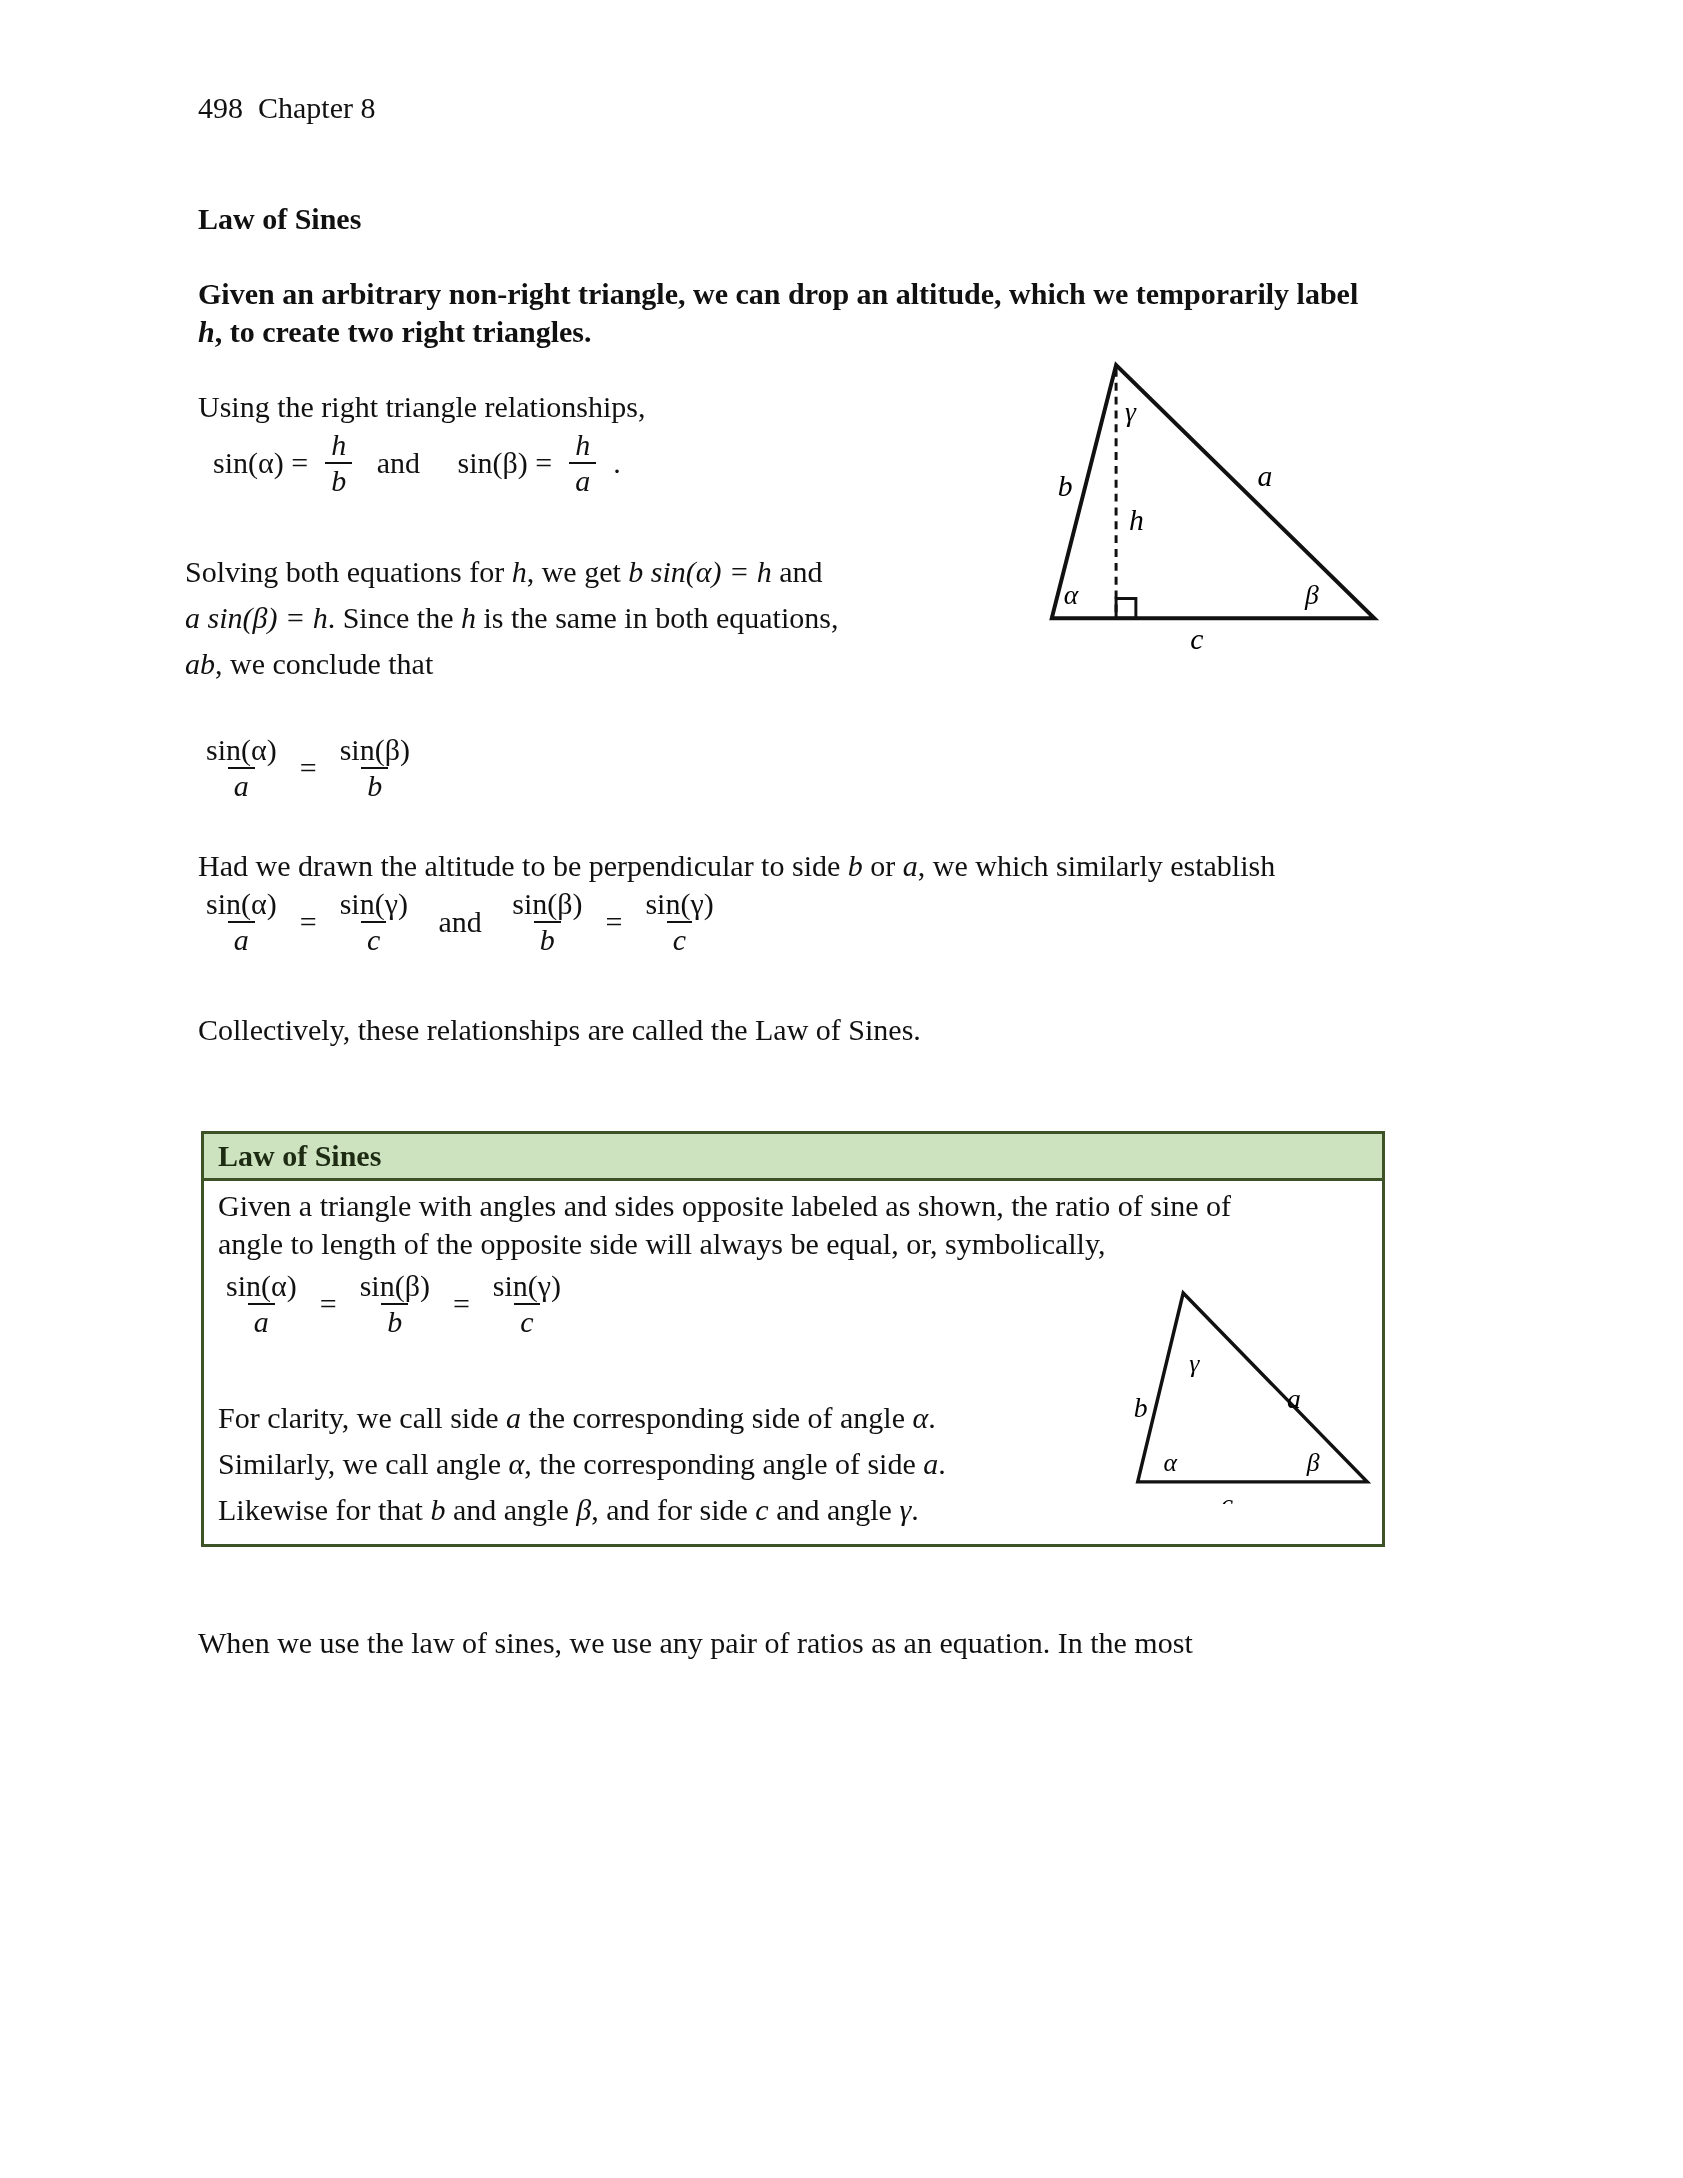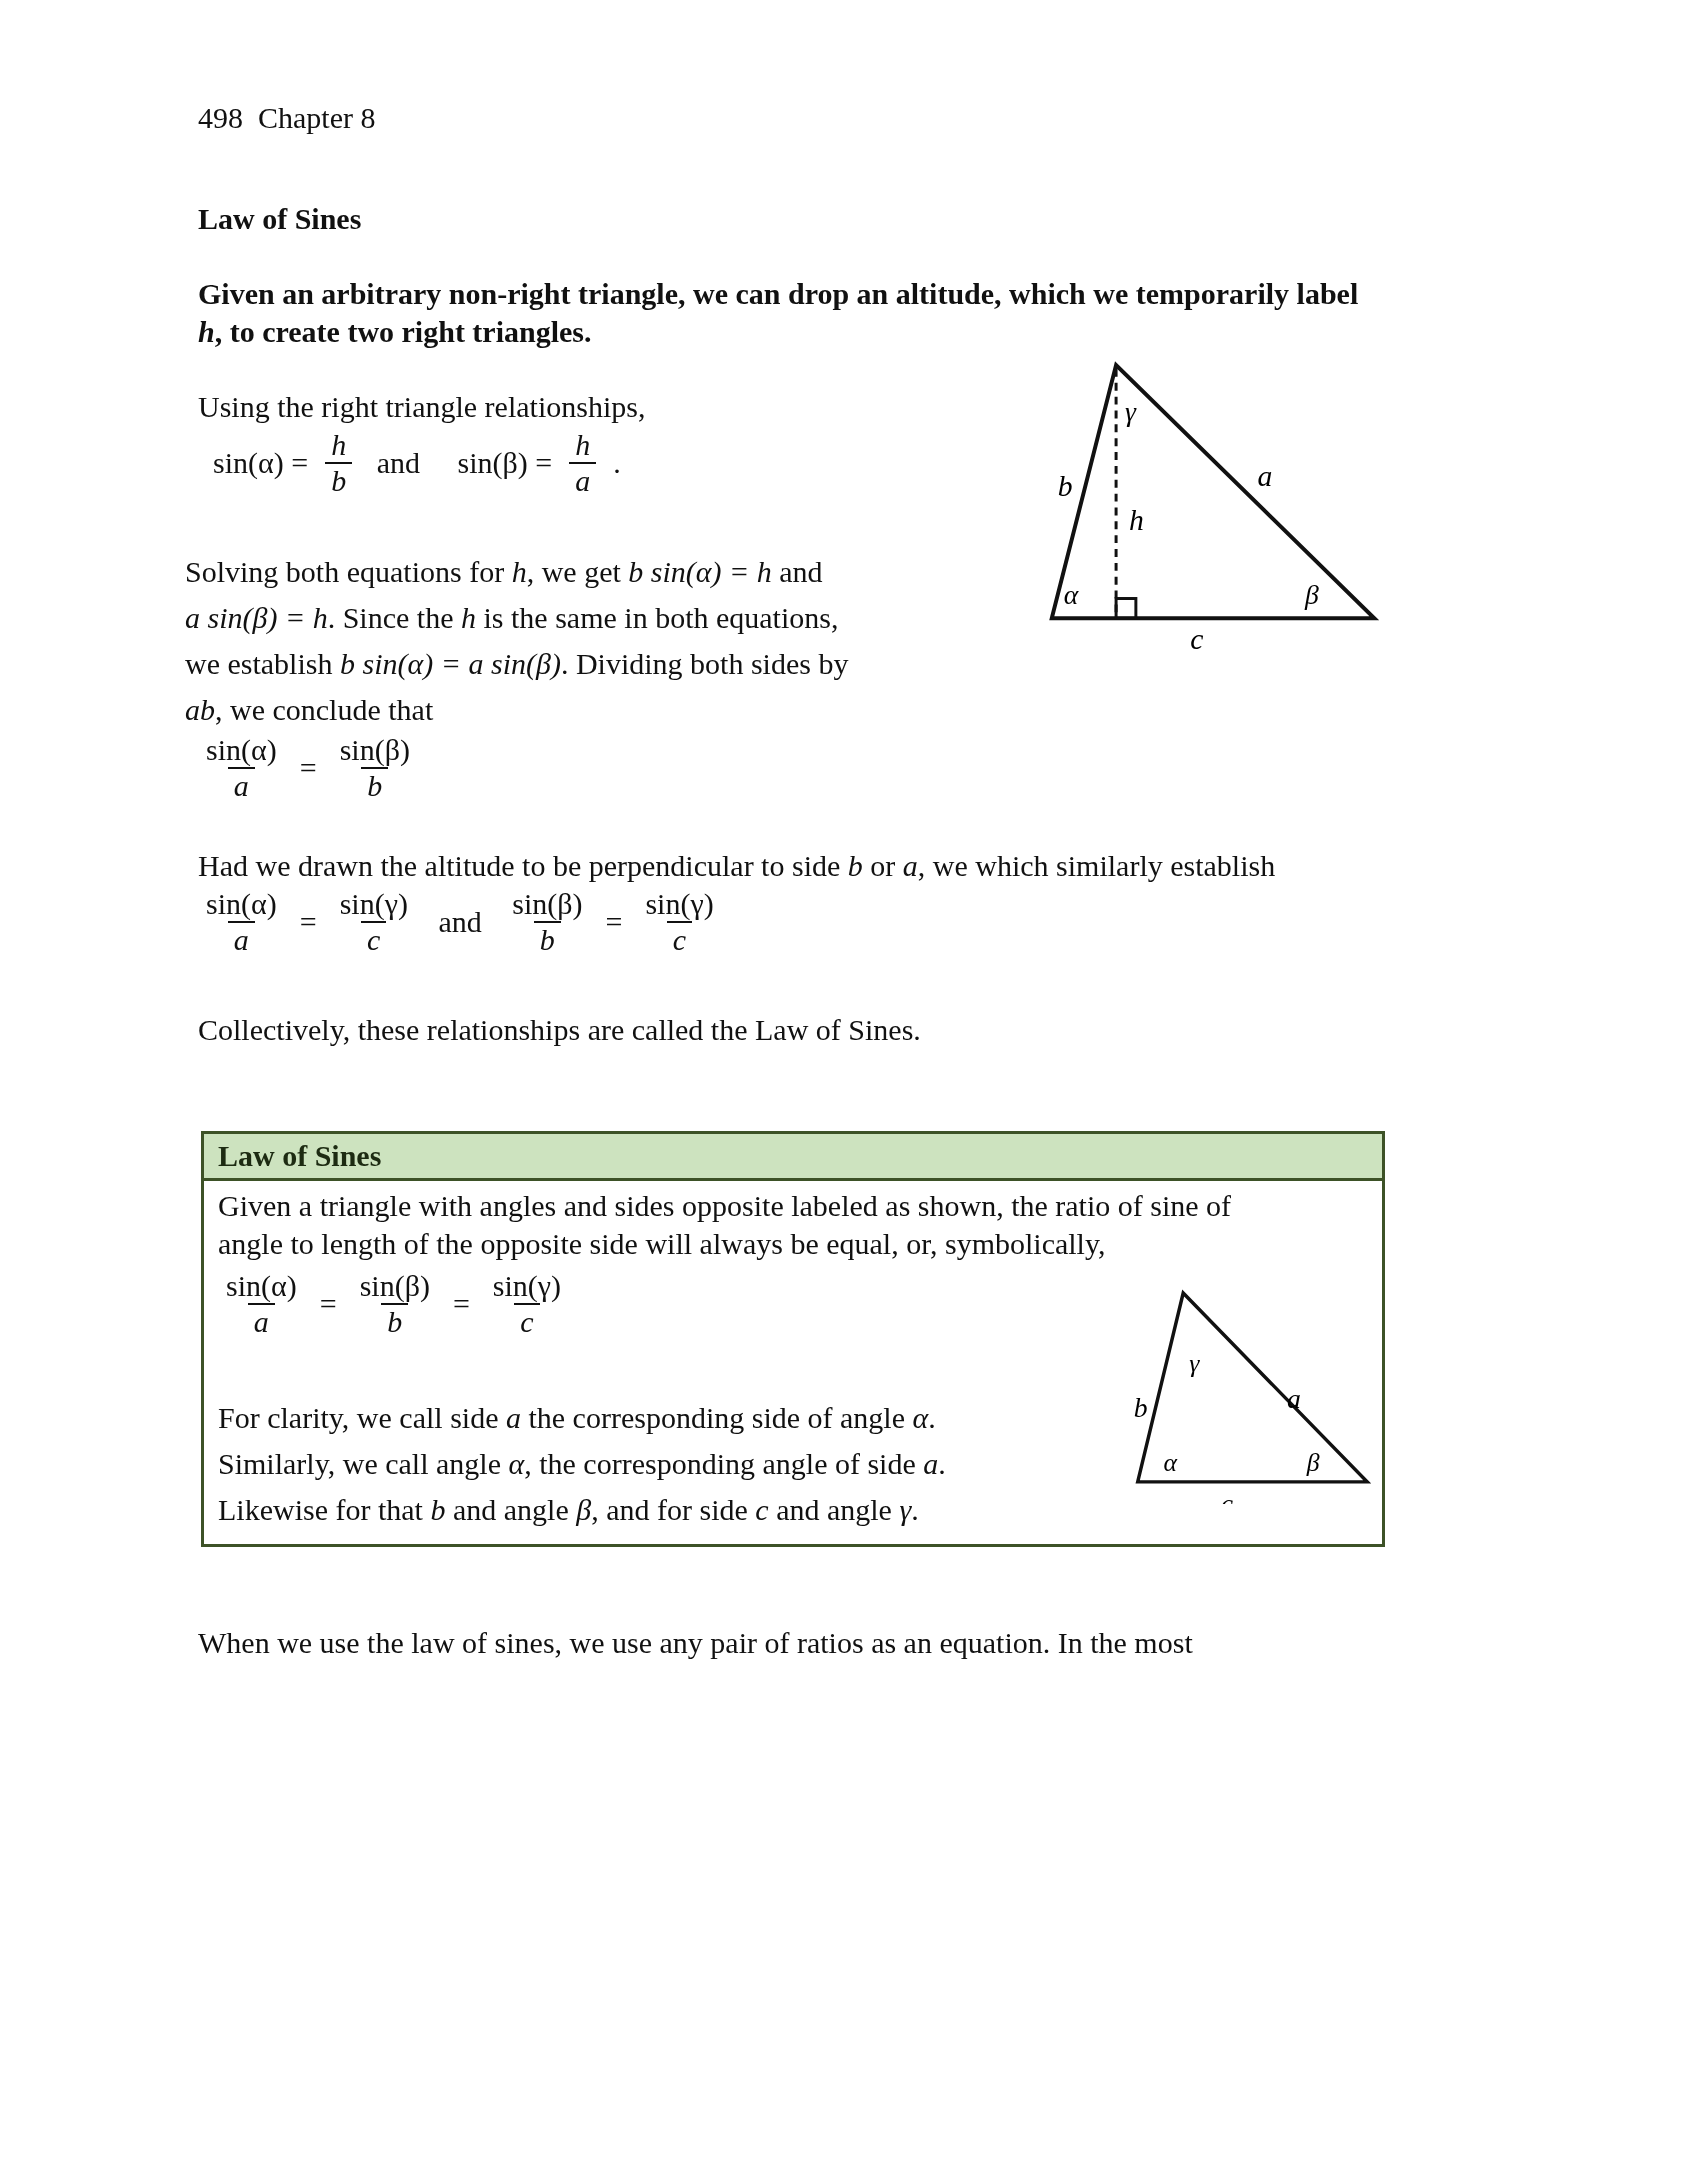--- a/index.html
+++ b/index.html
@@ -16,21 +16,21 @@
   .eq { display: inline-block; vertical-align: middle; margin: 0 15px; }
   .box { position: absolute; left: 201px; top: 1131px; width: 1178px; height: 410px;
          border: 3px solid #3d5227; background: #fff; }
   .box-head { position: absolute; left: 0; top: 0; right: 0; height: 44px; background: #cde3bf;
               border-bottom: 3px solid #3d5227; }
   svg text { font-family: "Liberation Serif", serif; font-style: italic; }
 </style>
 </head>
 <body>
 
-<div class="abs txt" style="left:198px; top:99px;text-align:right;">
+<div class="abs txt" style="left:198px; top:89px;text-align:right;">
   <span>498</span>&nbsp;
   <span>Chapter 8</span>
 </div>
 
 <div class="abs txt bold" style="left:198px; top:200px;">Law of Sines</div>
 
 <div class="abs txt" style="left:198px; top:275px;font-weight:bold;">
   <div>Given an arbitrary non-right triangle, we can drop an altitude, which we temporarily label</div>
   <div><span class="it">h</span><span>, to create two right triangles.</span></div>
 </div>
@@ -44,21 +44,20 @@
   <span class="eq">and</span>
   <span class="eq">sin(β) =</span><span class="frac">
       <span class="num it">h</span>
       <span class="den">a</span>
     </span><span class="eq">.</span>
 </div>
 
 <div class="abs txt" style="left:185px; top:549px; line-height:46px;">
   <div><span>Solving both equations for </span><span class="it">h</span><span>, we get </span><span class="it">b sin(α) = h</span><span> and</span></div>
   <div><span class="it">a sin(β) = h</span><span>.  Since the </span><span class="it">h</span><span> is the same in both equations,</span></div>
-  <div><span>we establish </span><span class="it">b sin(α) = a sin(β)</span><span>.  Dividing both sides by</span></div>
   <div><span class="it">ab</span><span>, we conclude that</span></div>
 </div>
 <div class="abs txt math" style="left:198px; top:733px;">
   <span class="frac">
       <span class="num">sin(α)</span>
       <span class="den">a</span>
     </span><span class="eq">=</span><span class="frac">
       <span class="num">sin(β)</span>
       <span class="den">b</span>
     </span>

